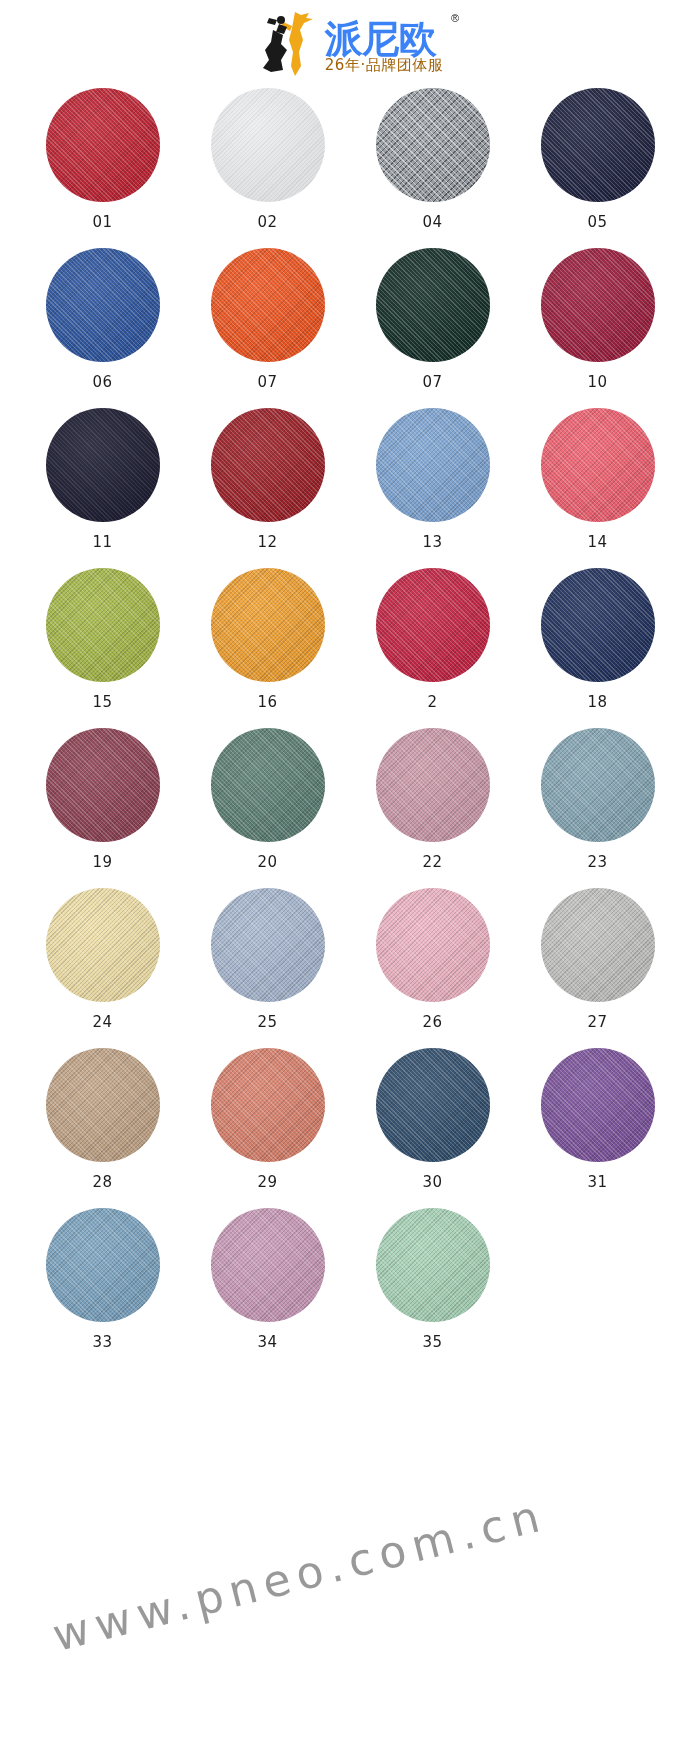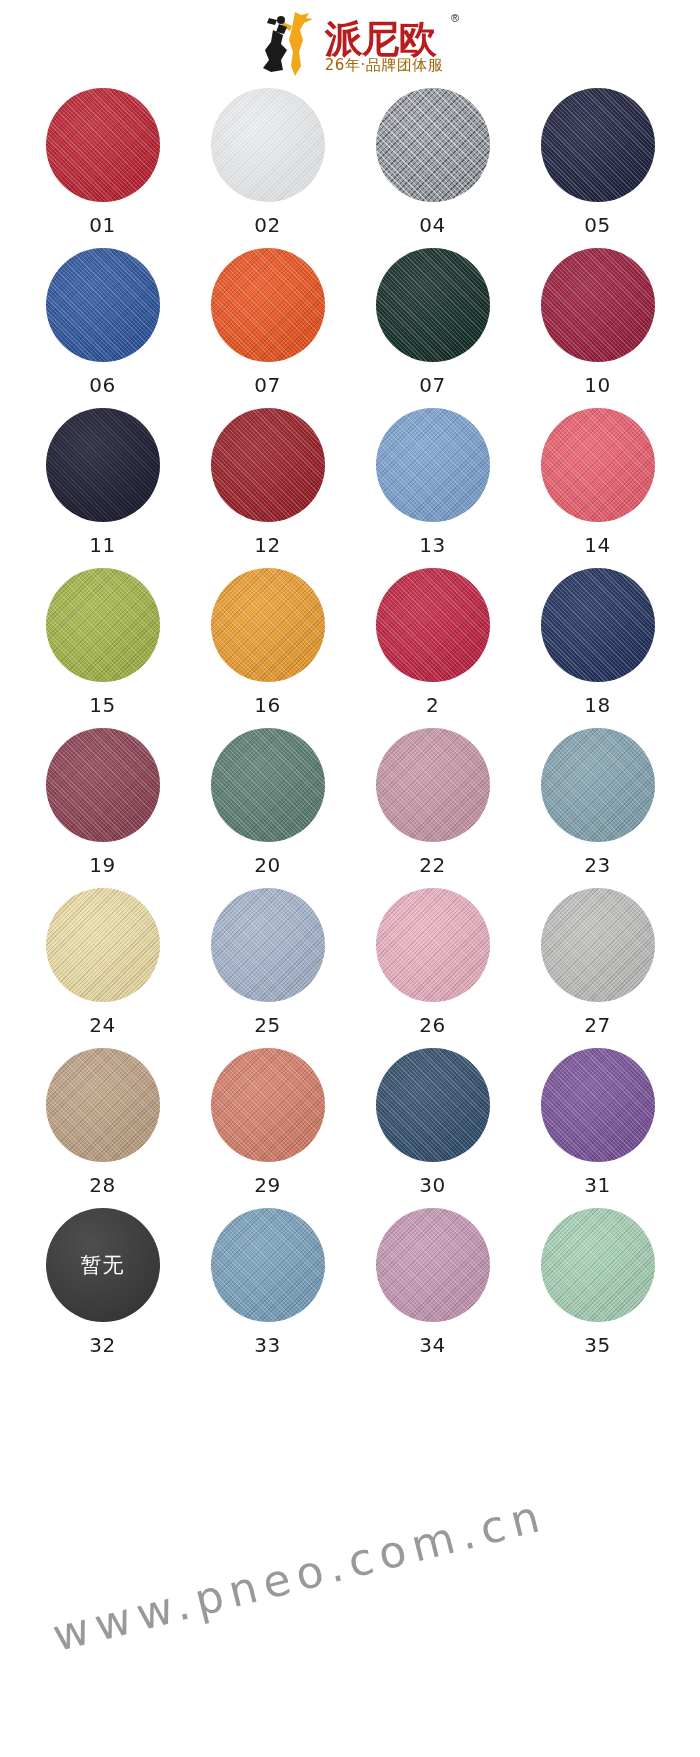--- a/index.html
+++ b/index.html
@@ -40,21 +40,21 @@
     display: flex;
     flex-direction: column;
     align-items: flex-start;
     position: relative;
     padding-top: 4px;
   }
   .logo-brand {
     font-size: 38px;
     font-weight: bold;
     letter-spacing: -1px;
-    color: #b91c1c;
+    color: #3b82f6;
     line-height: 1;
     font-family: "DejaVu Sans", "Liberation Sans", sans-serif;
   }
   .logo-reg {
     position: absolute;
     top: -4px;
     right: -16px;
     font-size: 11px;
     color: #1a1a1a;
   }
@@ -125,21 +125,21 @@
   .swatch-na-label {
     position: relative;
     z-index: 3;
     color: #ffffff;
     font-size: 21px;
     letter-spacing: 1px;
     font-family: "DejaVu Sans", "Liberation Sans", sans-serif;
   }
   .swatch-number {
     margin-top: 11px;
-    font-size: 20px;
+    font-size: 15px;
     color: #1d1d1d;
     font-family: "DejaVu Sans", "Liberation Sans", sans-serif;
     letter-spacing: 0.5px;
   }
 
   
   .watermark {
     position: absolute;
     left: 60px;
     bottom: 96px;
@@ -290,26 +290,20 @@
     </div>
     <div class="swatch-cell">
       <div class="swatch-disc" style="background: rgb(50, 80, 110);"></div>
       <div class="swatch-number">30</div>
     </div>
     <div class="swatch-cell">
       <div class="swatch-disc" style="background: rgb(124, 83, 156);"></div>
       <div class="swatch-number">31</div>
     </div>
     <div class="swatch-cell">
-      <div class="swatch-disc no-texture" style="background: none rgb(58, 58, 58); --flat: 1;">
-        <span class="swatch-na-label">暂无</span>
-      </div>
-      <div class="swatch-number">32</div>
-    </div>
-    <div class="swatch-cell">
       <div class="swatch-disc" style="background: rgb(123, 163, 192);"></div>
       <div class="swatch-number">33</div>
     </div>
     <div class="swatch-cell">
       <div class="swatch-disc" style="background: rgb(201, 154, 184);"></div>
       <div class="swatch-number">34</div>
     </div>
     <div class="swatch-cell">
       <div class="swatch-disc" style="background: rgb(168, 212, 184);"></div>
       <div class="swatch-number">35</div>

